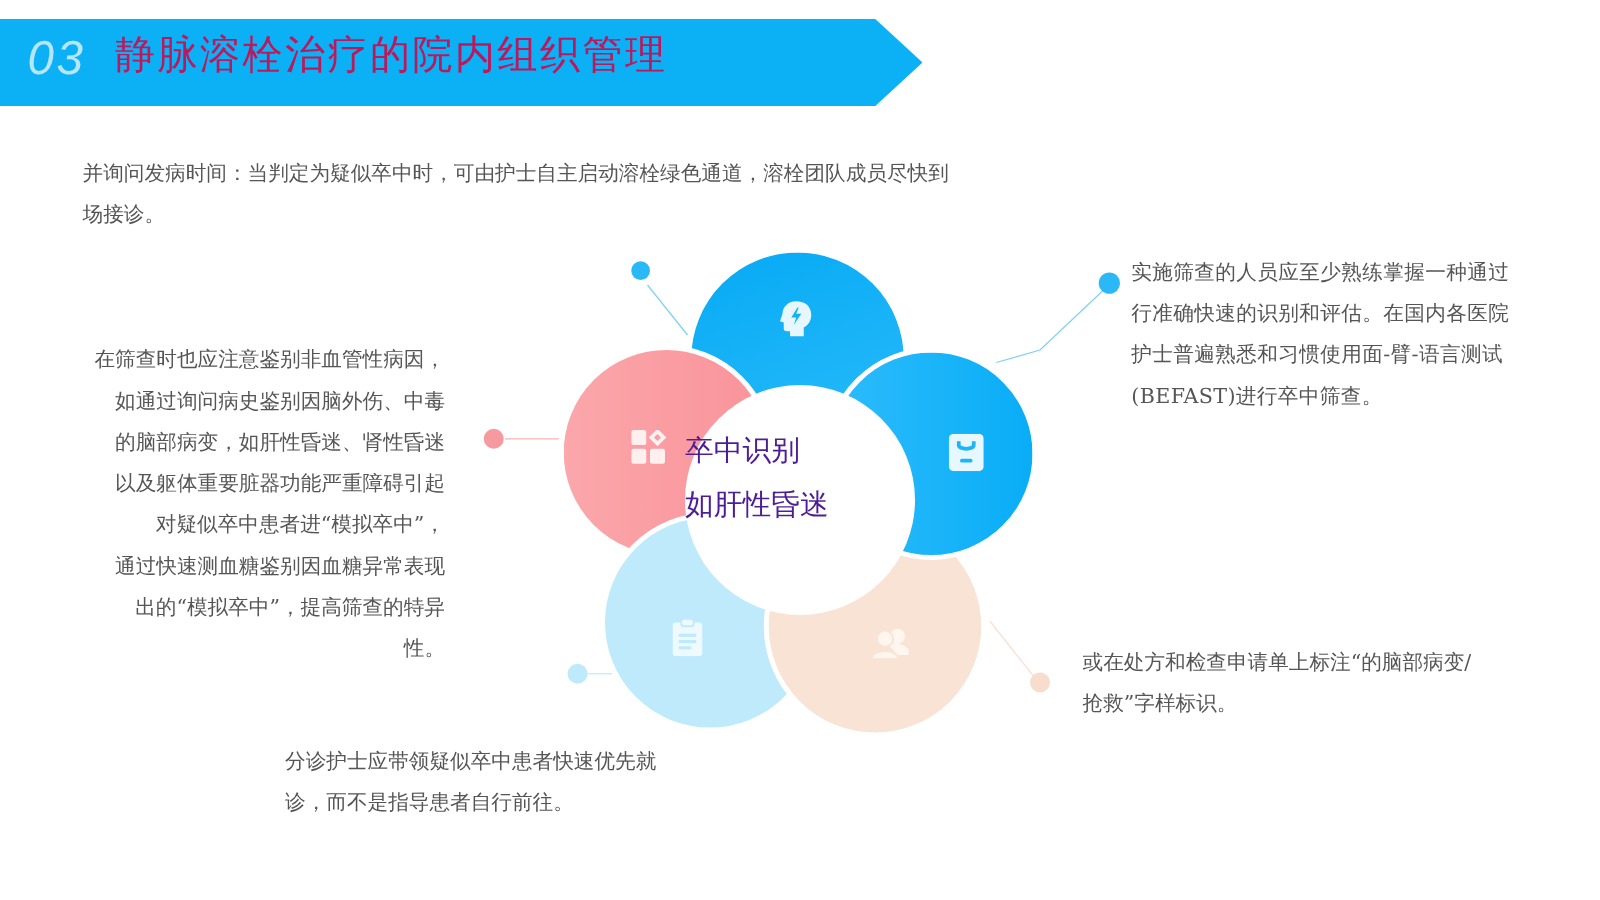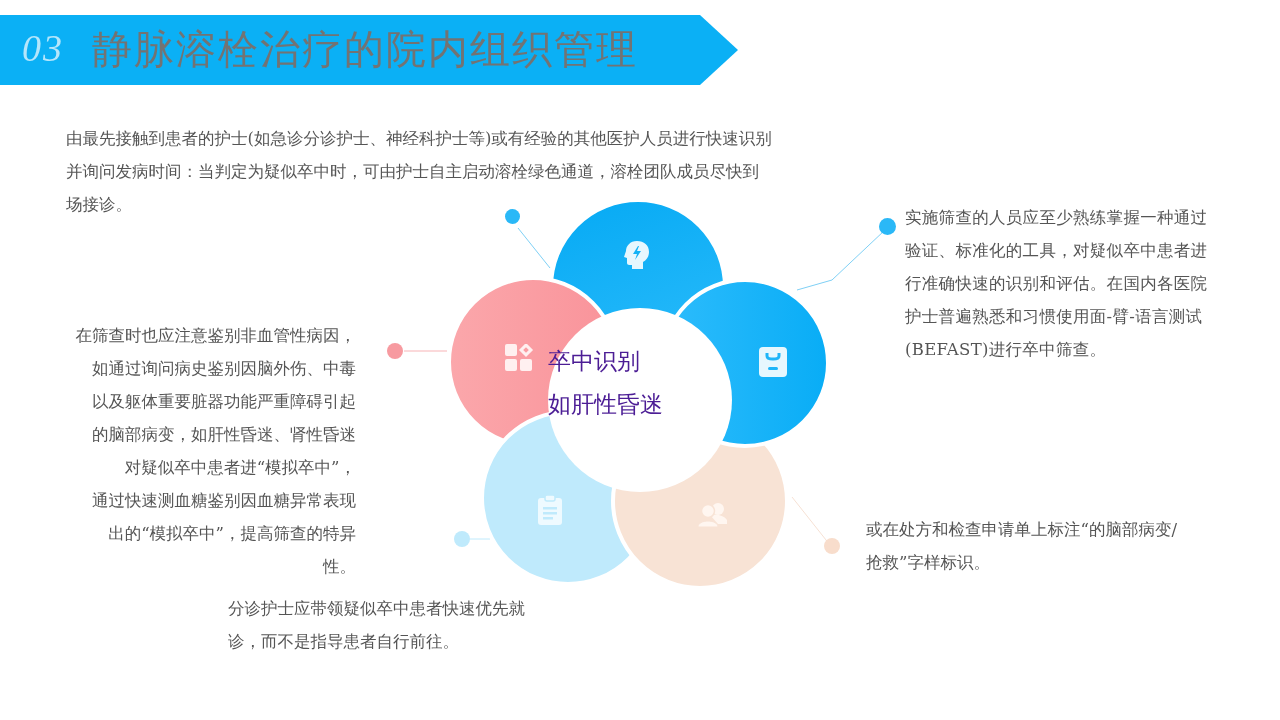--- a/index.html
+++ b/index.html
@@ -9,31 +9,31 @@
     font-family: "DejaVu Serif", "Liberation Serif", serif;
     color: #555555;
   }
   .banner {
     position: absolute; left: 0; top: 15px; width: 738px; height: 70px;
     background: #0bb0f5;
     clip-path: polygon(0 0, 700px 0, 738px 35px, 700px 70px, 0 70px);
   }
   .banner-num {
     position: absolute; left: 22px; top: 26px; font-size: 38px; font-style: italic;
-    color: #b5e6fb; font-family: Liberation Serif, serif; font-weight: 200; letter-spacing: 2px;
+    color: #b5e6fb; font-family: Liberation Sans, sans-serif; font-weight: 200; letter-spacing: 2px;
   }
   .banner-title {
-    position: absolute; left: 92px; top: 22px; font-size: 40px; color: #737373;
+    position: absolute; left: 92px; top: 22px; font-size: 32px; color: #be185d;
     letter-spacing: 2px; font-family: "DejaVu Serif", serif;
   }
   .para {
     position: absolute; font-size: 16.5px; line-height: 33px; color: #555;
   }
   .p-top { left: 66px; top: 122px; width: 810px; }
-  .p-left { left: 36px; top: 271px; width: 320px; text-align: right; margin-top: 48px; }
+  .p-left { left: 36px; top: 271px; width: 320px; text-align: right; }
   .p-right { left: 905px; top: 201px; width: 345px; text-align: justify; text-align-last: left; letter-spacing: 0.3px; }
   .p-bottomright { left: 866px; top: 513px; width: 360px; }
   .p-bottom { left: 228px; top: 592px; width: 340px; text-align: left; }
   .p-line { display: block; white-space: nowrap; }
 
   .circ { position: absolute; border-radius: 50%; border: 4px solid #ffffff; box-sizing: border-box; }
   .c-top { left: 549px; top: 198px; width: 178px; height: 178px; background: linear-gradient(160deg,#06aaf4,#2cbcfb); z-index: 1; }
   .c-left { left: 447px; top: 276px; width: 172px; height: 172px; background: linear-gradient(90deg,#fba7ab,#f9939a); z-index: 2; }
   .c-bl { left: 480px; top: 410px; width: 176px; height: 176px; background: #bfeafc; z-index: 3; }
   .c-br { left: 611px; top: 412px; width: 178px; height: 178px; background: #f8e3d5; z-index: 4; }
@@ -109,39 +109,37 @@
 </svg>
 
 <svg class="icon" style="left:698px;top:502px;" width="30" height="26" viewBox="0 0 30 26">
   <circle cx="20" cy="7" r="6" fill="#fff6f0"></circle>
   <path d="M13 14 C15 12 25 12 29 18 L29 22 L20 22 Z" fill="#fff6f0"></path>
   <circle cx="10" cy="9" r="6.5" fill="#fff6f0" stroke="#f8e3d5" stroke-width="1.5"></circle>
   <path d="M0 25 C0 17 20 17 20 25 Z" fill="#fff6f0" stroke="#f8e3d5" stroke-width="1"></path>
 </svg>
 
 <div class="para p-top">
-  <span class="p-line">由最先接触到患者的护士(如急诊分诊护士、神经科护士等)或有经验的其他医护人员进行快速识别</span>
   <span class="p-line">并询问发病时间：当判定为疑似卒中时，可由护士自主启动溶栓绿色通道，溶栓团队成员尽快到</span>
   <span class="p-line">场接诊。</span>
 </div>
 
 <div class="para p-left">
   <span class="p-line">在筛查时也应注意鉴别非血管性病因，</span>
   <span class="p-line">如通过询问病史鉴别因脑外伤、中毒</span>
+  <span class="p-line">的脑部病变，如肝性昏迷、肾性昏迷</span>
   <span class="p-line">以及躯体重要脏器功能严重障碍引起</span>
-  <span class="p-line">的脑部病变，如肝性昏迷、肾性昏迷</span>
   <span class="p-line">对疑似卒中患者进“模拟卒中”，</span>
   <span class="p-line">通过快速测血糖鉴别因血糖异常表现</span>
   <span class="p-line">出的“模拟卒中”，提高筛查的特异</span>
   <span class="p-line">性。</span>
 </div>
 
 <div class="para p-right">
   <span class="p-line">实施筛查的人员应至少熟练掌握一种通过</span>
-  <span class="p-line">验证、标准化的工具，对疑似卒中患者进</span>
   <span class="p-line">行准确快速的识别和评估。在国内各医院</span>
   <span class="p-line">护士普遍熟悉和习惯使用面-臂-语言测试</span>
   <span class="p-line">(BEFAST)进行卒中筛查。</span>
 </div>
 
 <div class="para p-bottomright">
   <span class="p-line">或在处方和检查申请单上标注“的脑部病变/</span>
   <span class="p-line">抢救”字样标识。</span>
 </div>
 

